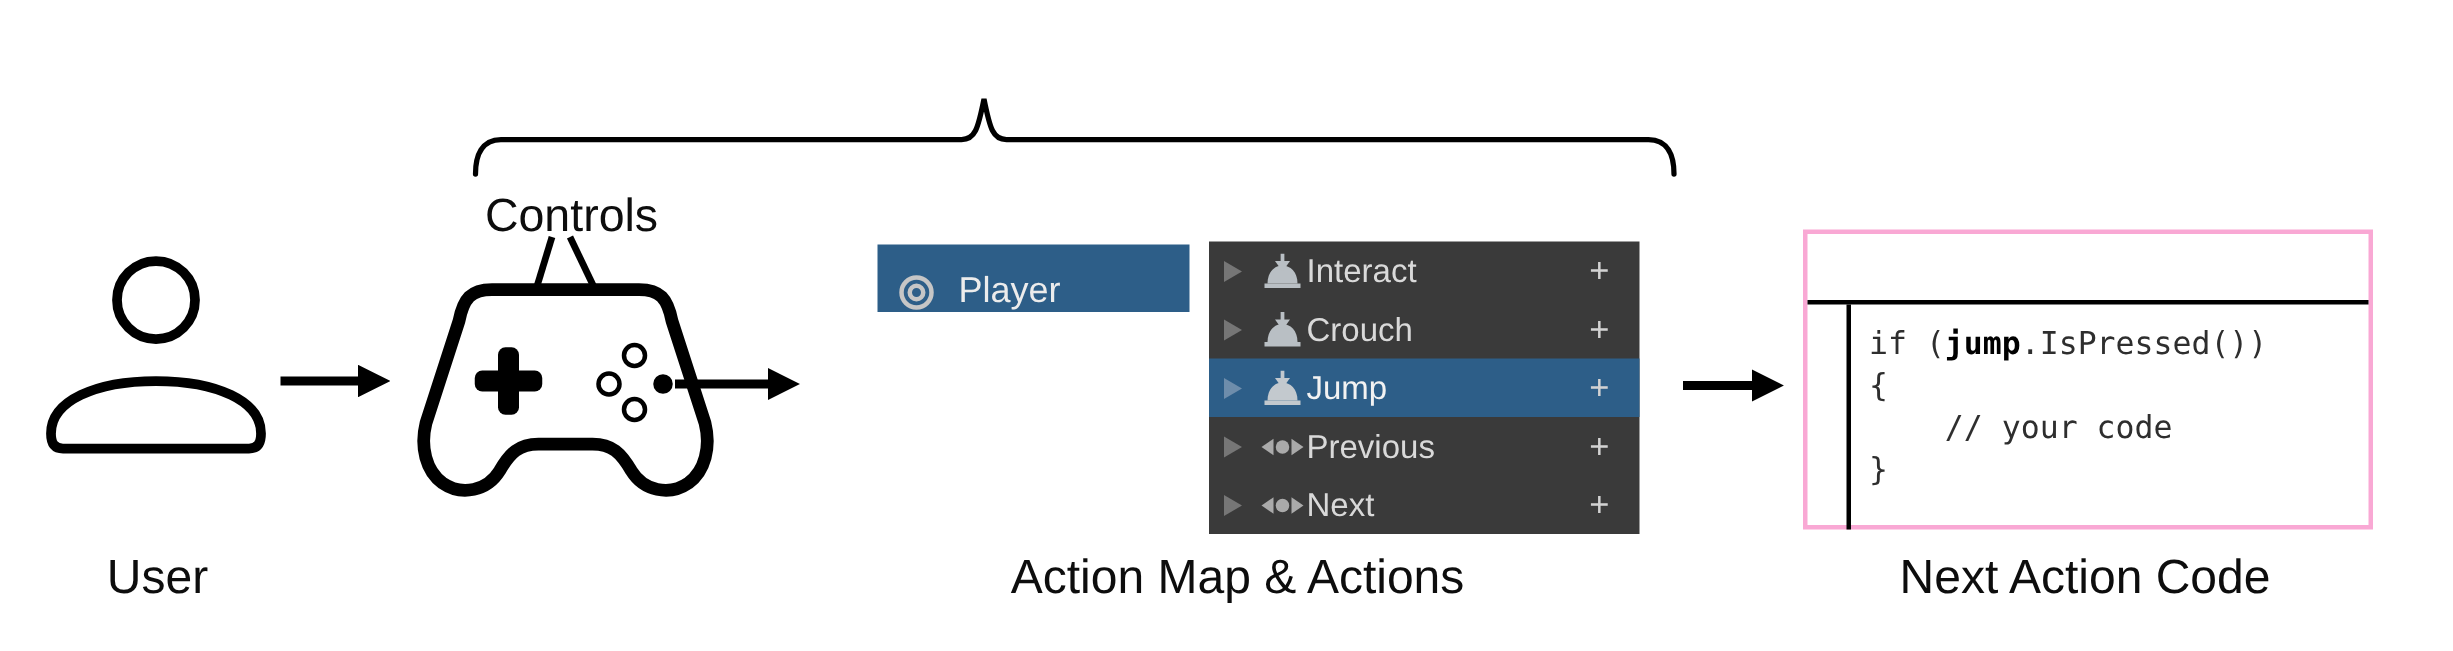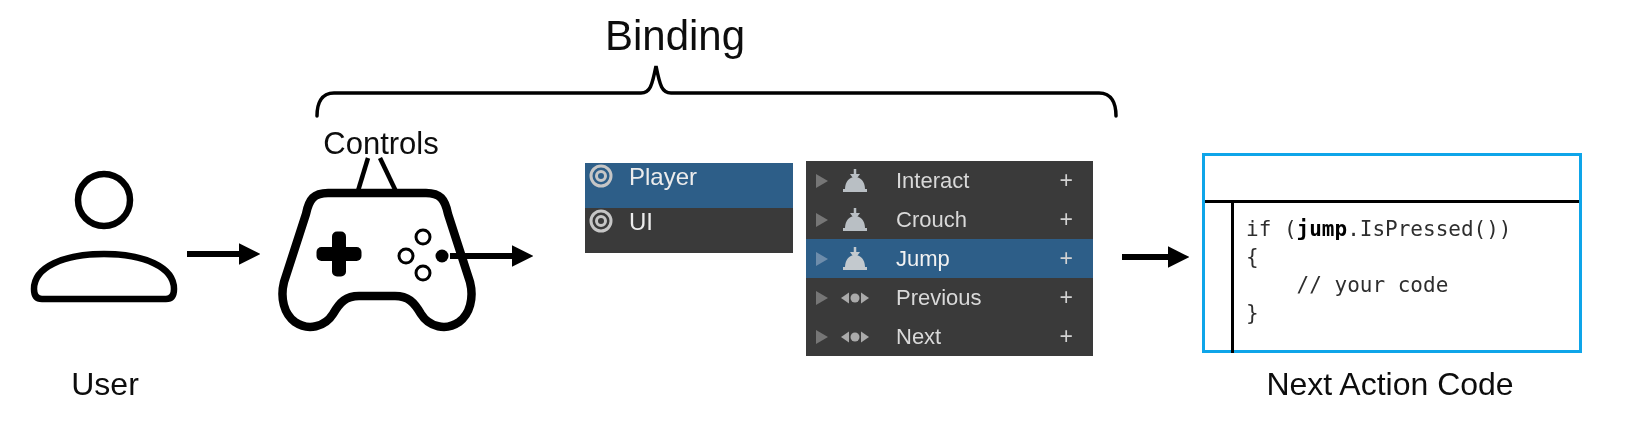--- a/index.html
+++ b/index.html
@@ -11,57 +11,56 @@
   .diagram-label { position:absolute; text-align:center; color:#0d0d0d; }
   .title-label   { font-size:42px; }
   .controls-label{ font-size:31px; }
   .bottom-label  { font-size:32px; }
 
   
   .map-panel {
     position:absolute; left:585px; top:163px; width:208px;
     background:#3a3a3a;
   }
-  .map-row { height:45px; display:flex; align-items:flex-start; padding-left:3px;
+  .map-row { height:45px; display:flex; align-items:flex-end; padding-left:13px;
     color:#ececec; font-size:24px; }
   .map-row.selected { background:#2d5e88; }
   .map-row .mlabel { margin-left:15px; }
 
   .actions-panel {
     position:absolute; left:806px; top:161px; width:287px;
     background:#3a3a3a;
   }
   .act-row { height:39px; display:flex; align-items:center; position:relative;
     color:#d9d9d9; font-size:22px; }
   .act-row.selected { background:#2d5e88; color:#f2f2f2; }
   .tri { color:#767676; display:flex; margin-left:8px; }
   .act-row.selected .tri { color:#6e8dab; }
   .aicon { width:32px; display:flex; justify-content:center; margin-left:9px; }
-  .albl { margin-left:25px; }
+  .albl { margin-left:0; }
   .plus { position:absolute; right:20px; color:#d2d2d2; font-size:23px; }
 
   
   .code-box { position:absolute; left:1202px; top:153px; width:380px; height:200px;
-    border:3px solid #0ea5e9; box-sizing:border-box; background:#fff; }
+    border:3px solid #f9a8d4; box-sizing:border-box; background:#fff; }
   .code-header { height:44px; border-bottom:3px solid #000; }
   .code-body { position:relative; height:150px; }
   .code-gutter { position:absolute; left:26px; top:0; bottom:0; width:3px; background:#000; }
   .code-lines { position:absolute; left:41px; top:12px;
     font-family:"DejaVu Sans Mono", monospace; font-size:21px; line-height:28px;
     color:#2e2e2e; white-space:pre; }
   .code-lines b { color:#000; font-weight:bold; }
 
   svg { display:block; }
 </style>
 </head>
 <body>
 
 <div class="canvas">
 
-  <div class="diagram-label title-label abs" style="left:540px; top:12px; width:270px;">Binding</div>
 
   <svg class="abs" style="left:310px; top:58px;" width="812" height="66">
     <path d="M7,58 C7,46 11,35 24,35 L331,35 C340,35 342,28 346,8 C350,28 352,35 361,35 L789,35 C802,35 806,46 806,58" fill="none" stroke="#000" stroke-width="3.5" stroke-linecap="round"></path>
   </svg>
 
   <div class="diagram-label controls-label abs" style="left:296px; top:126px; width:170px;">Controls</div>
 
   <svg class="abs" style="left:320px; top:156px;" width="110" height="72">
     <defs>
       <marker id="ca" viewBox="0 0 10 10" refX="2" refY="5" markerWidth="4" markerHeight="4" orient="auto">
@@ -106,27 +105,20 @@
   </svg>
 
   <div class="map-panel">
     <div class="map-row selected">
       <svg width="26" height="26" viewBox="0 0 26 26">
         <circle cx="13" cy="13" r="10" fill="none" stroke="#c6c6c6" stroke-width="3"></circle>
         <circle cx="13" cy="13" r="4.5" fill="none" stroke="#c6c6c6" stroke-width="3"></circle>
       </svg>
       <span class="mlabel">Player</span>
     </div>
-    <div class="map-row">
-      <svg width="26" height="26" viewBox="0 0 26 26">
-        <circle cx="13" cy="13" r="10" fill="none" stroke="#c6c6c6" stroke-width="3"></circle>
-        <circle cx="13" cy="13" r="4.5" fill="none" stroke="#c6c6c6" stroke-width="3"></circle>
-      </svg>
-      <span class="mlabel">UI</span>
-    </div>
   </div>
 
   <div class="actions-panel">
 
     <div class="act-row">
       <span class="tri">
         <svg width="16" height="18">
             <polygon points="2,2 14,9 2,16" fill="currentColor"></polygon>
           </svg>
         </span>
@@ -227,15 +219,16 @@
     <div class="code-body">
       <div class="code-gutter"></div>
       <div class="code-lines"><span><span>if (</span><b>jump</b><span>.IsPressed())</span></span>
 <span>{</span>
 <span>    // your code</span>
 <span>}</span></div>
     </div>
   </div>
 
   <div class="diagram-label bottom-label abs" style="left:10px; top:366px; width:190px;">User</div>
+  <div class="diagram-label bottom-label abs" style="left:575px; top:366px; width:500px;">Action Map &amp; Actions</div>
   <div class="diagram-label bottom-label abs" style="left:1190px; top:366px; width:400px;">Next Action Code</div>
 
 </div>
 
 </body></html>

